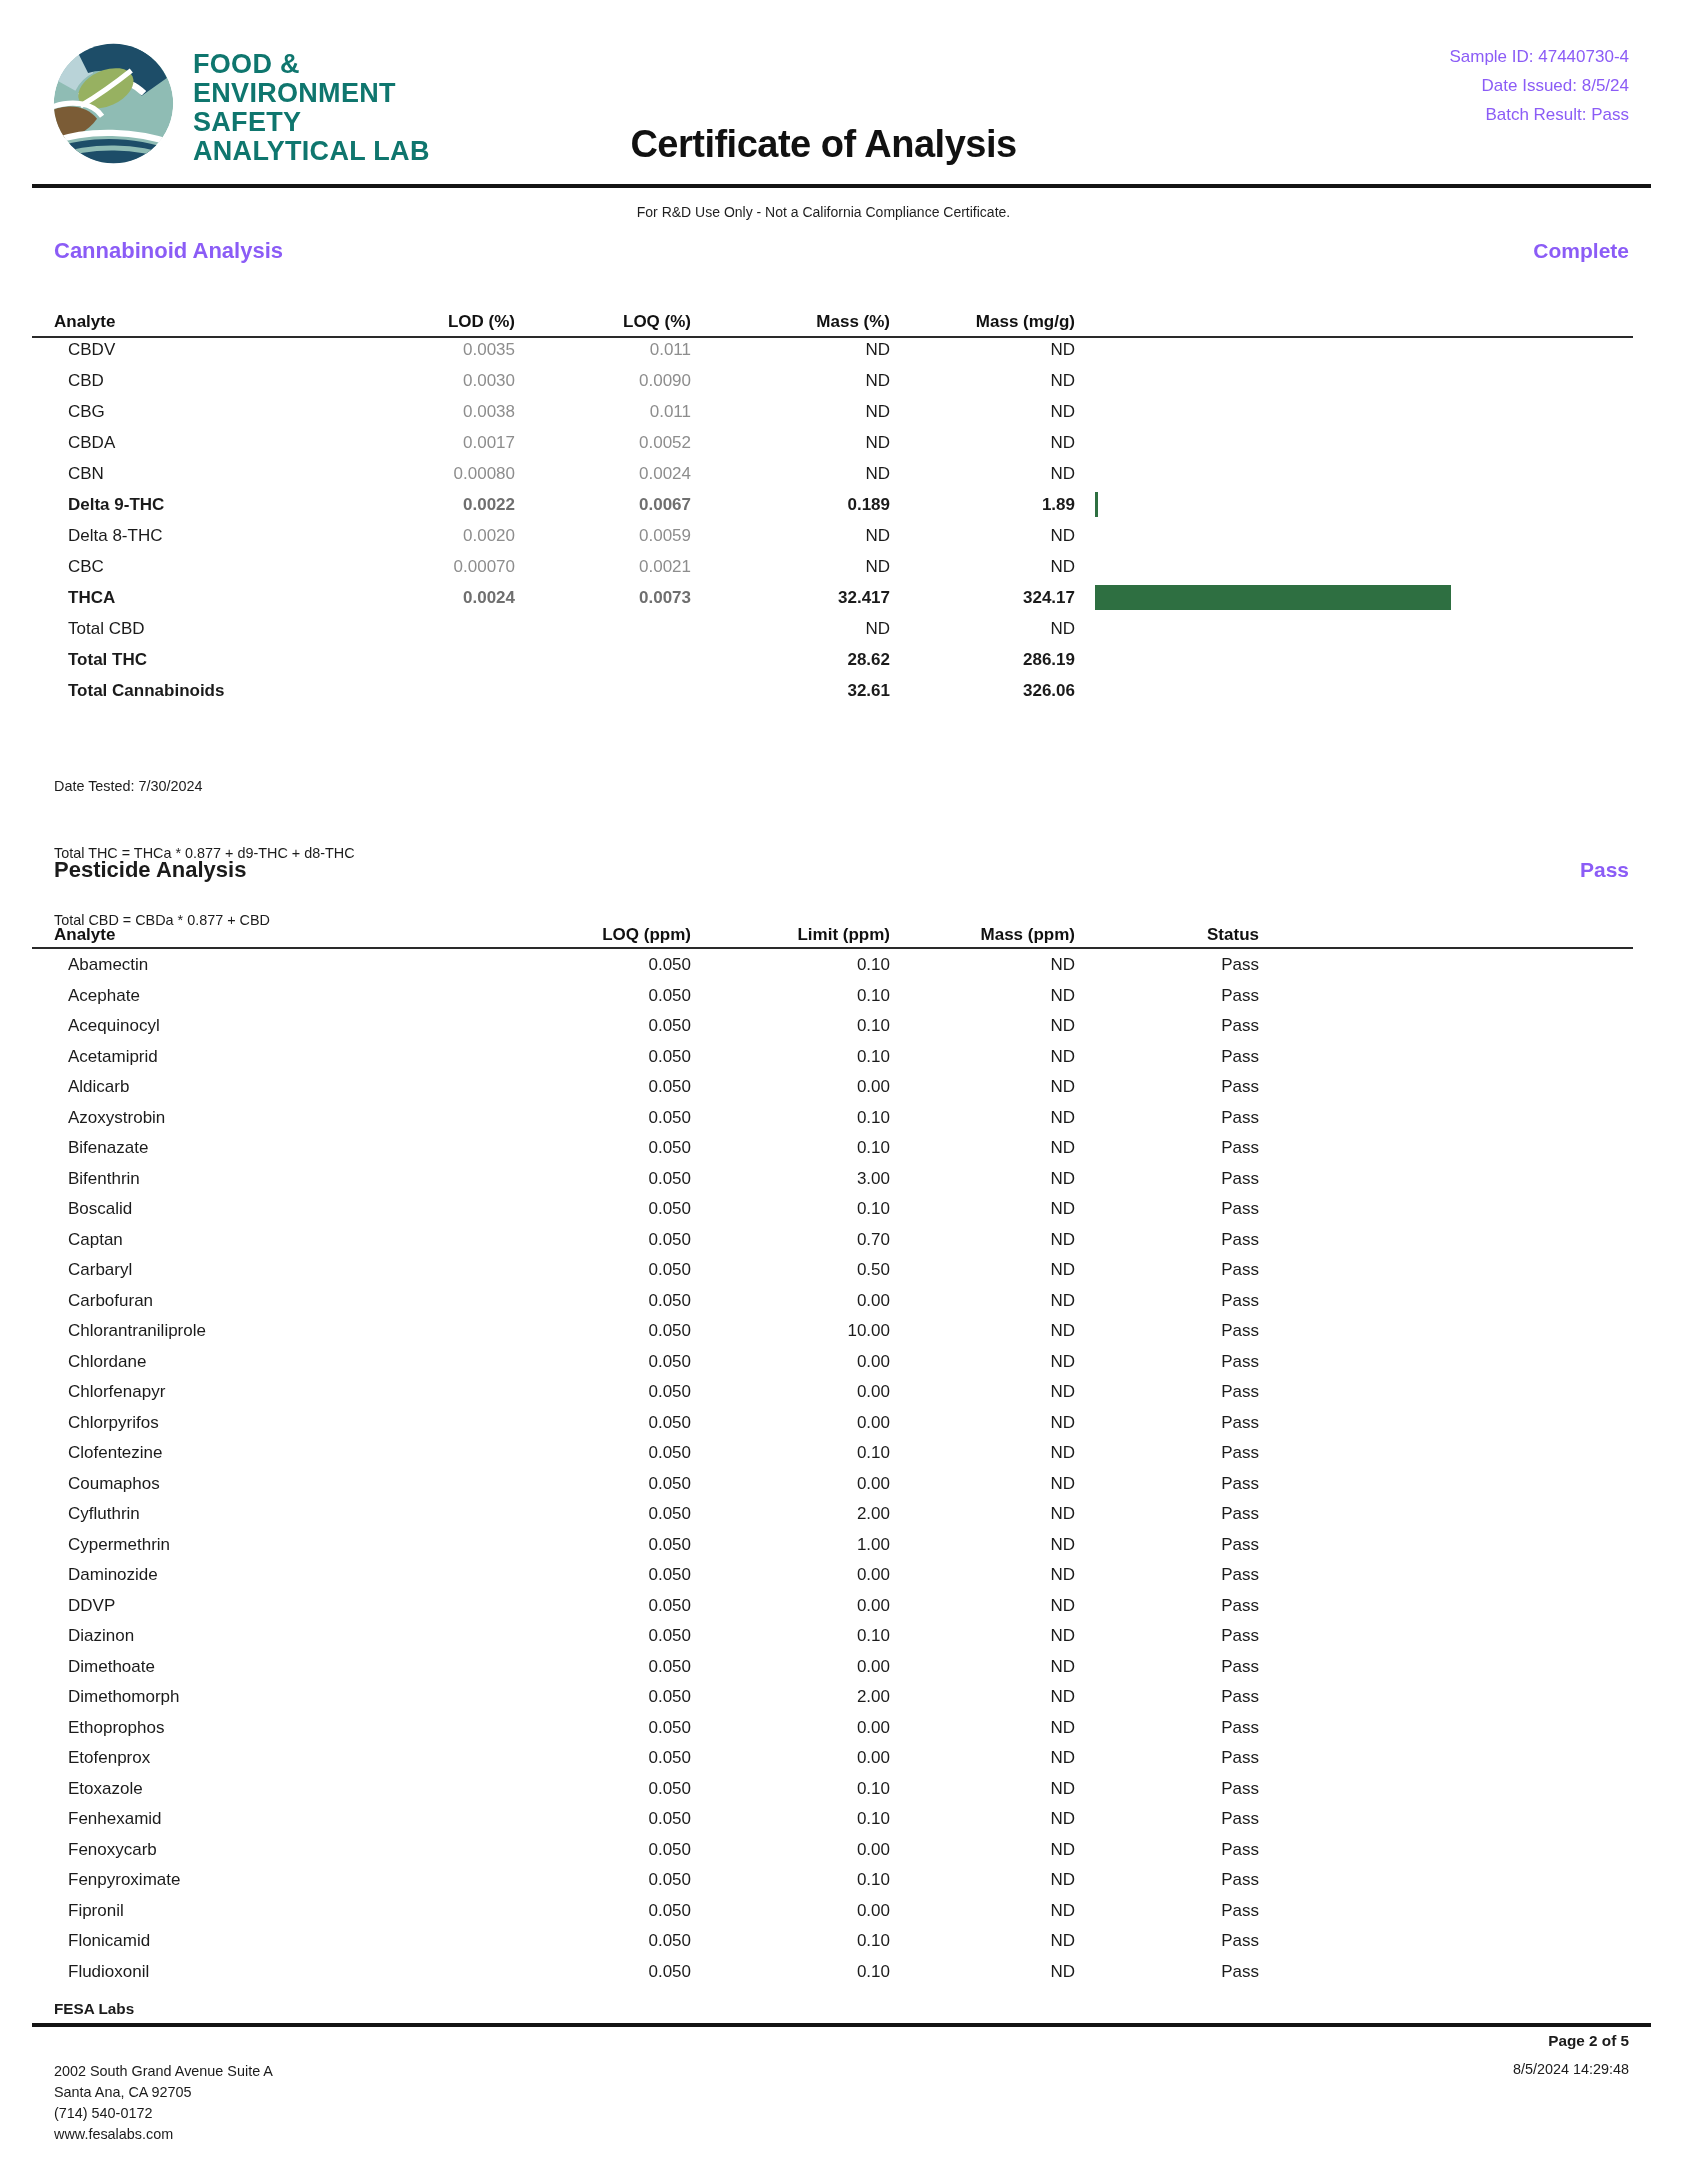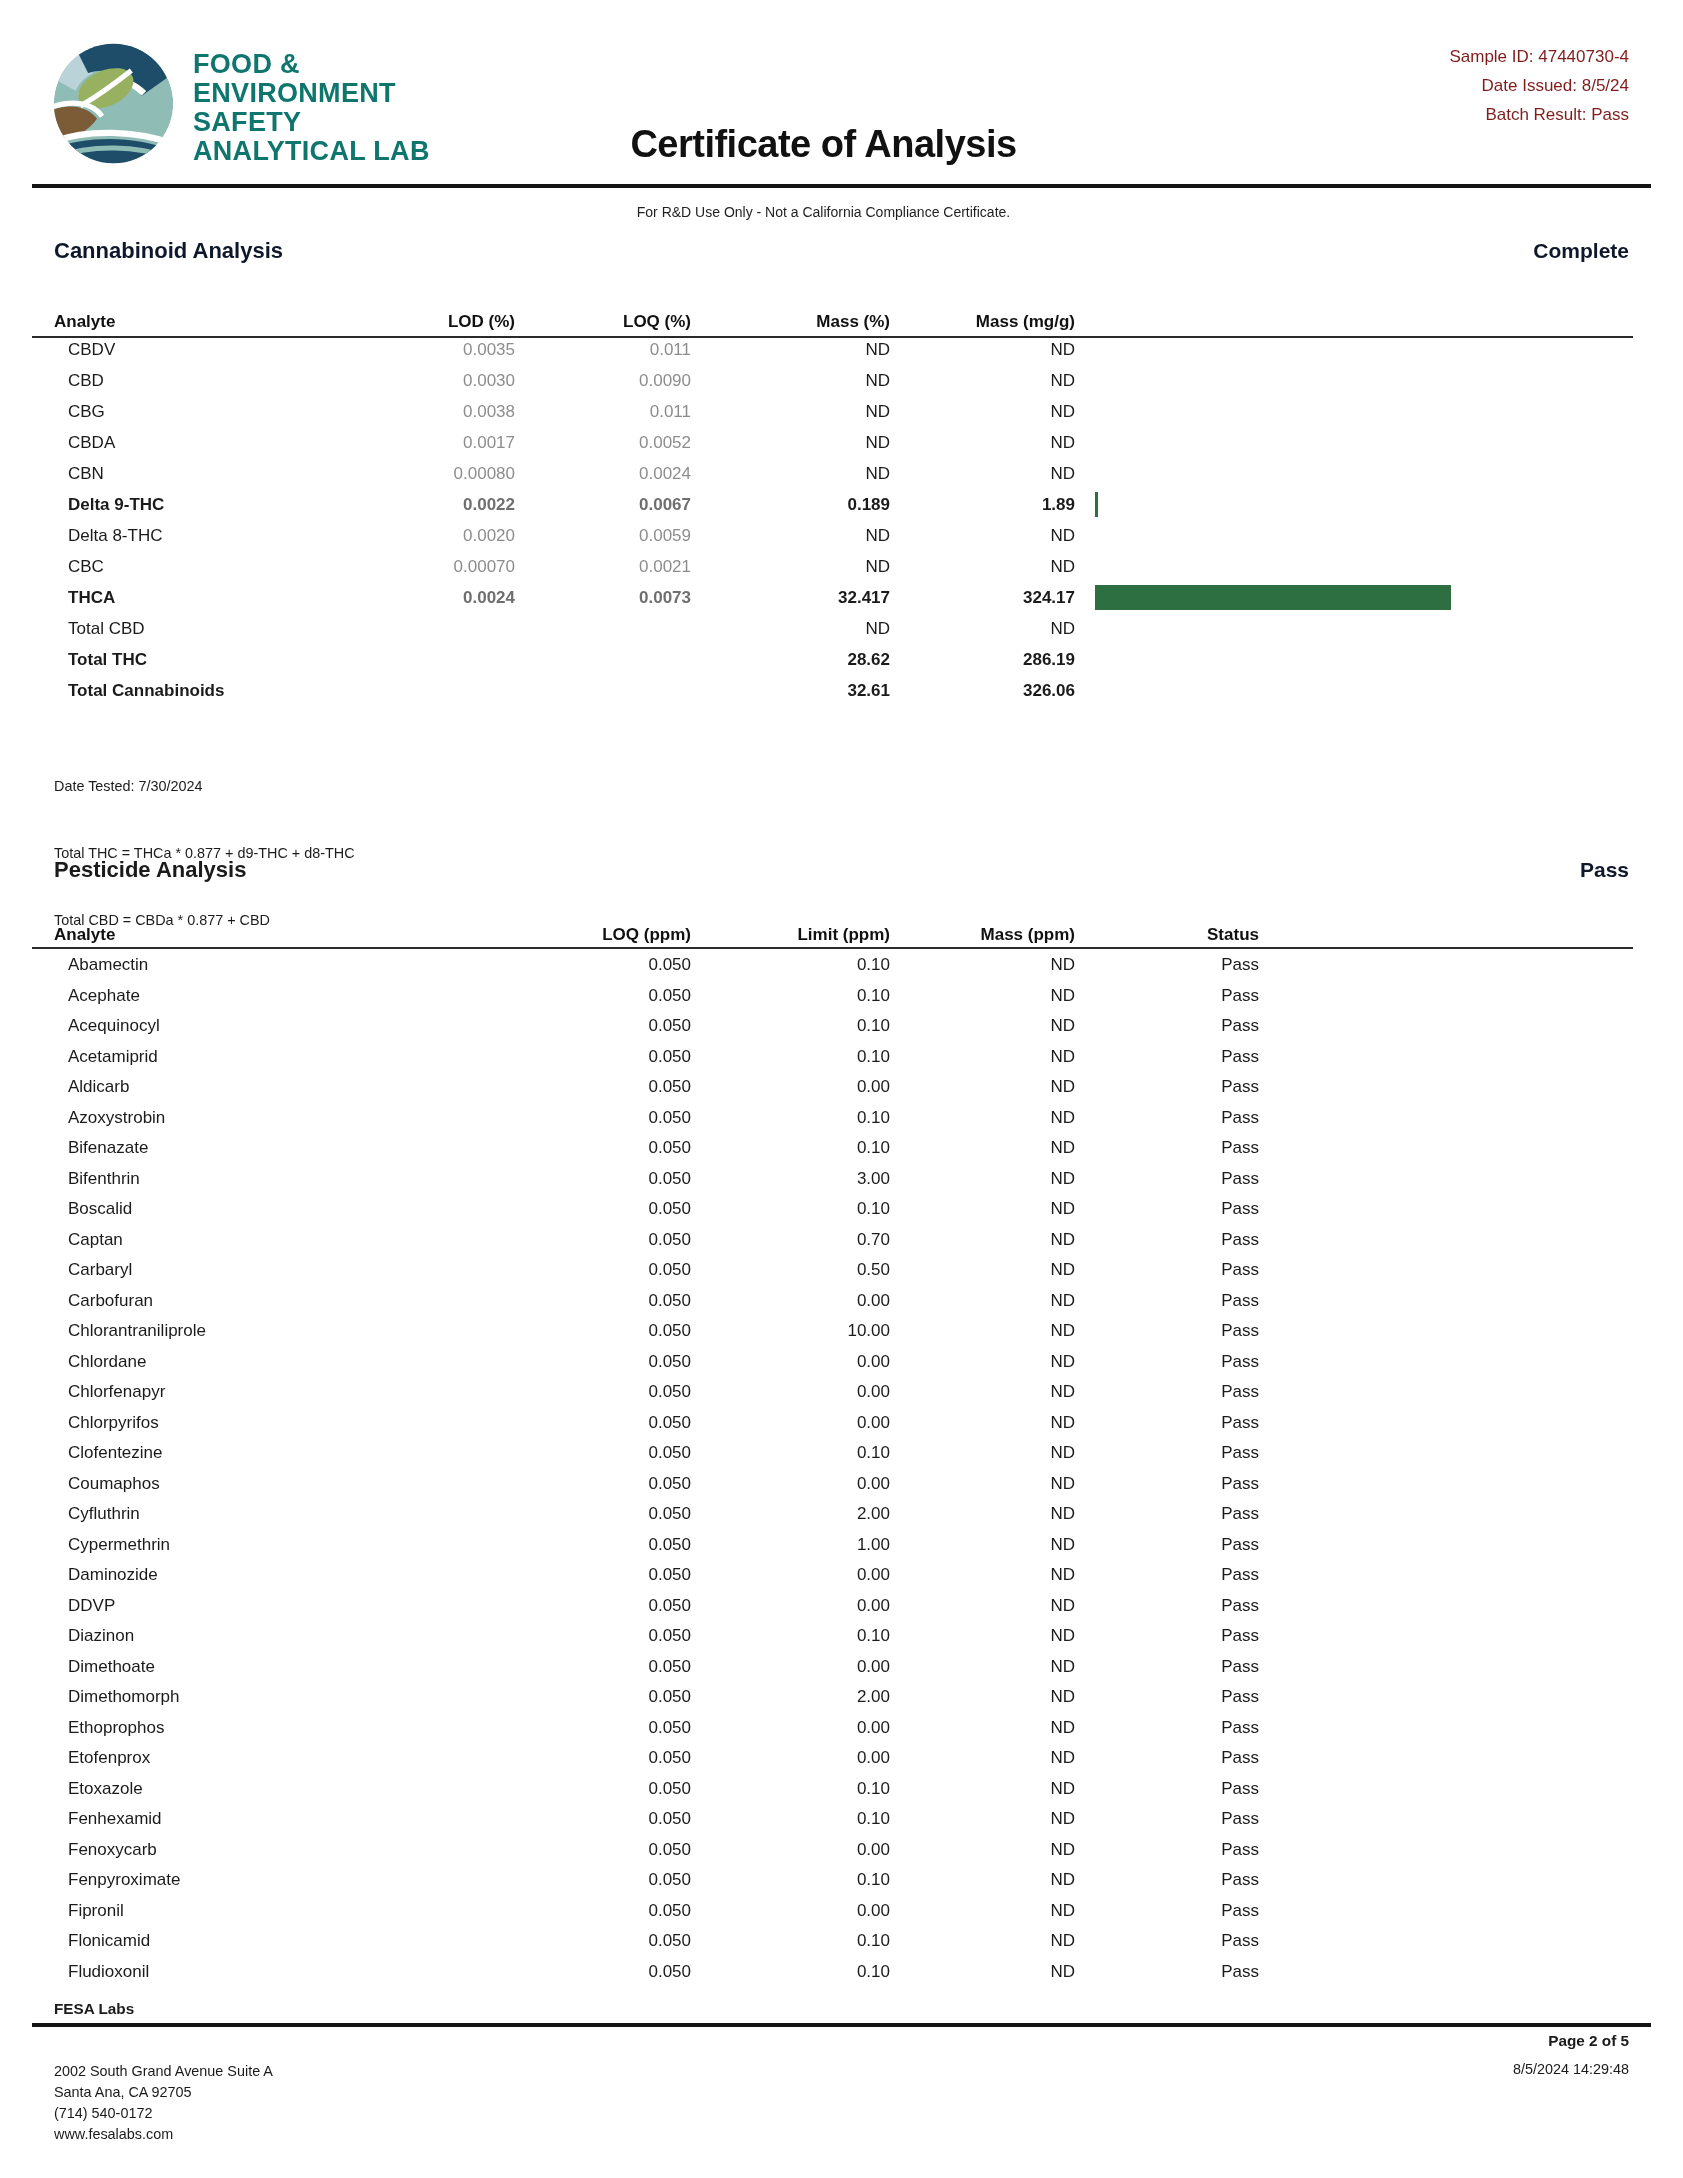--- a/index.html
+++ b/index.html
@@ -10,28 +10,28 @@
   }
   .abs { position:absolute; white-space:nowrap; }
 
   
   .logo-wrap { left:50px; top:40px; display:flex; gap:16px; align-items:flex-start; }
   .logo-icon { width:127px; height:127px; display:block; }
   .logo-text { display:flex; flex-direction:column; padding-top:10px;
                color:#0f766e; font-weight:700; font-size:27px; line-height:29px; letter-spacing:0.3px; }
   .doc-title { left:0; top:123px; width:100%; text-align:center; transform:translateX(-18px);
                font-size:38px; font-weight:700; letter-spacing:-0.5px; color:#111; }
-  .meta { top:42px; right:54px; text-align:right; font-size:17px; line-height:29px; color:#7f1d1d; }
+  .meta { top:42px; right:54px; text-align:right; font-size:17px; line-height:29px; color:#8b5cf6; }
   .rule-thick { left:32px; right:32px; height:4px; background:#141414; }
   .rule-title { top:184px; }
   .subtitle { top:204px; width:100%; text-align:center; transform:translateX(-18px); font-size:14px; color:#1f1f1f; }
 
   
   .sec-title { left:54px; font-size:22px; font-weight:700; }
-  .green { color:#0f172a; }
+  .green { color:#8b5cf6; }
   .sec-status { right:54px; font-size:21px; font-weight:700; text-align:right; }
 
   
   .thead { left:0; right:0; height:26px; line-height:26px; font-size:17px; font-weight:700; color:#111; }
   .thead-rule { left:32px; right:50px; height:2px; background:#2a2a2a; }
   .tbody { left:14px; right:0; }
   .trow { position:relative; font-size:17px; color:#1b1b1b; }
   .trow span { position:absolute; white-space:nowrap; top:0; }
   .cb-row { height:31px; line-height:31px; }
   .pt-row { height:30.5px; line-height:30.5px; }

